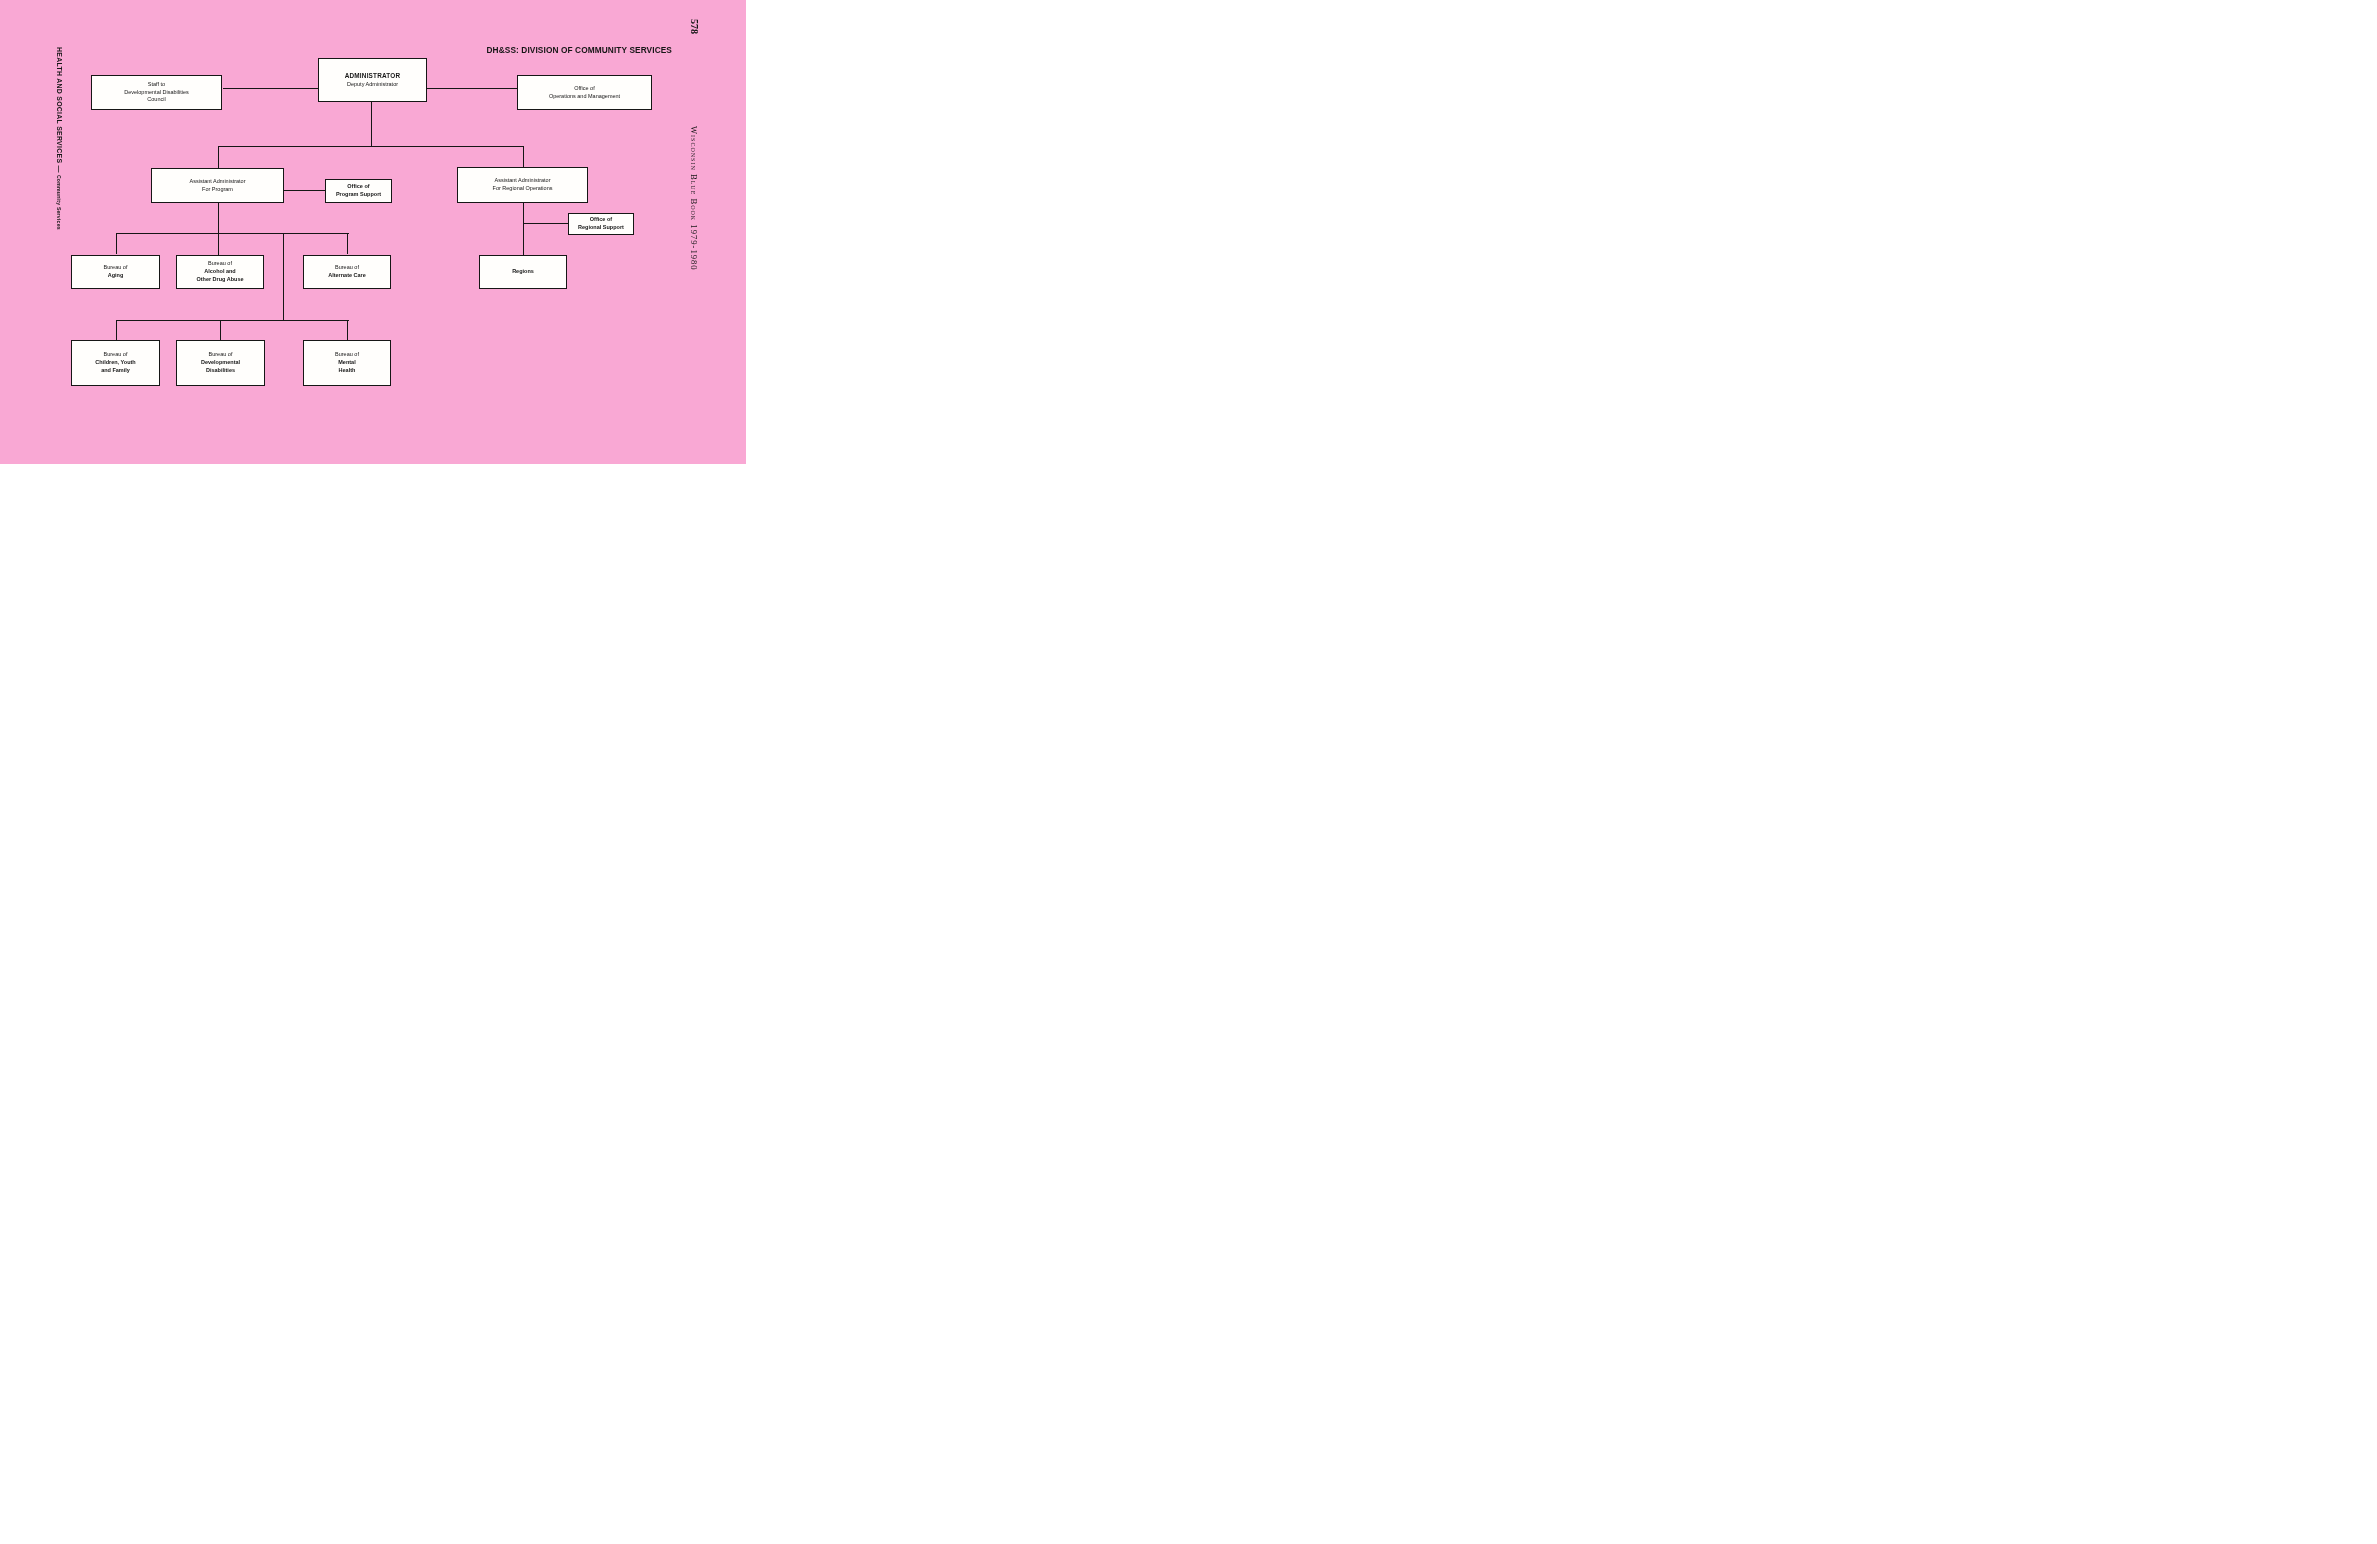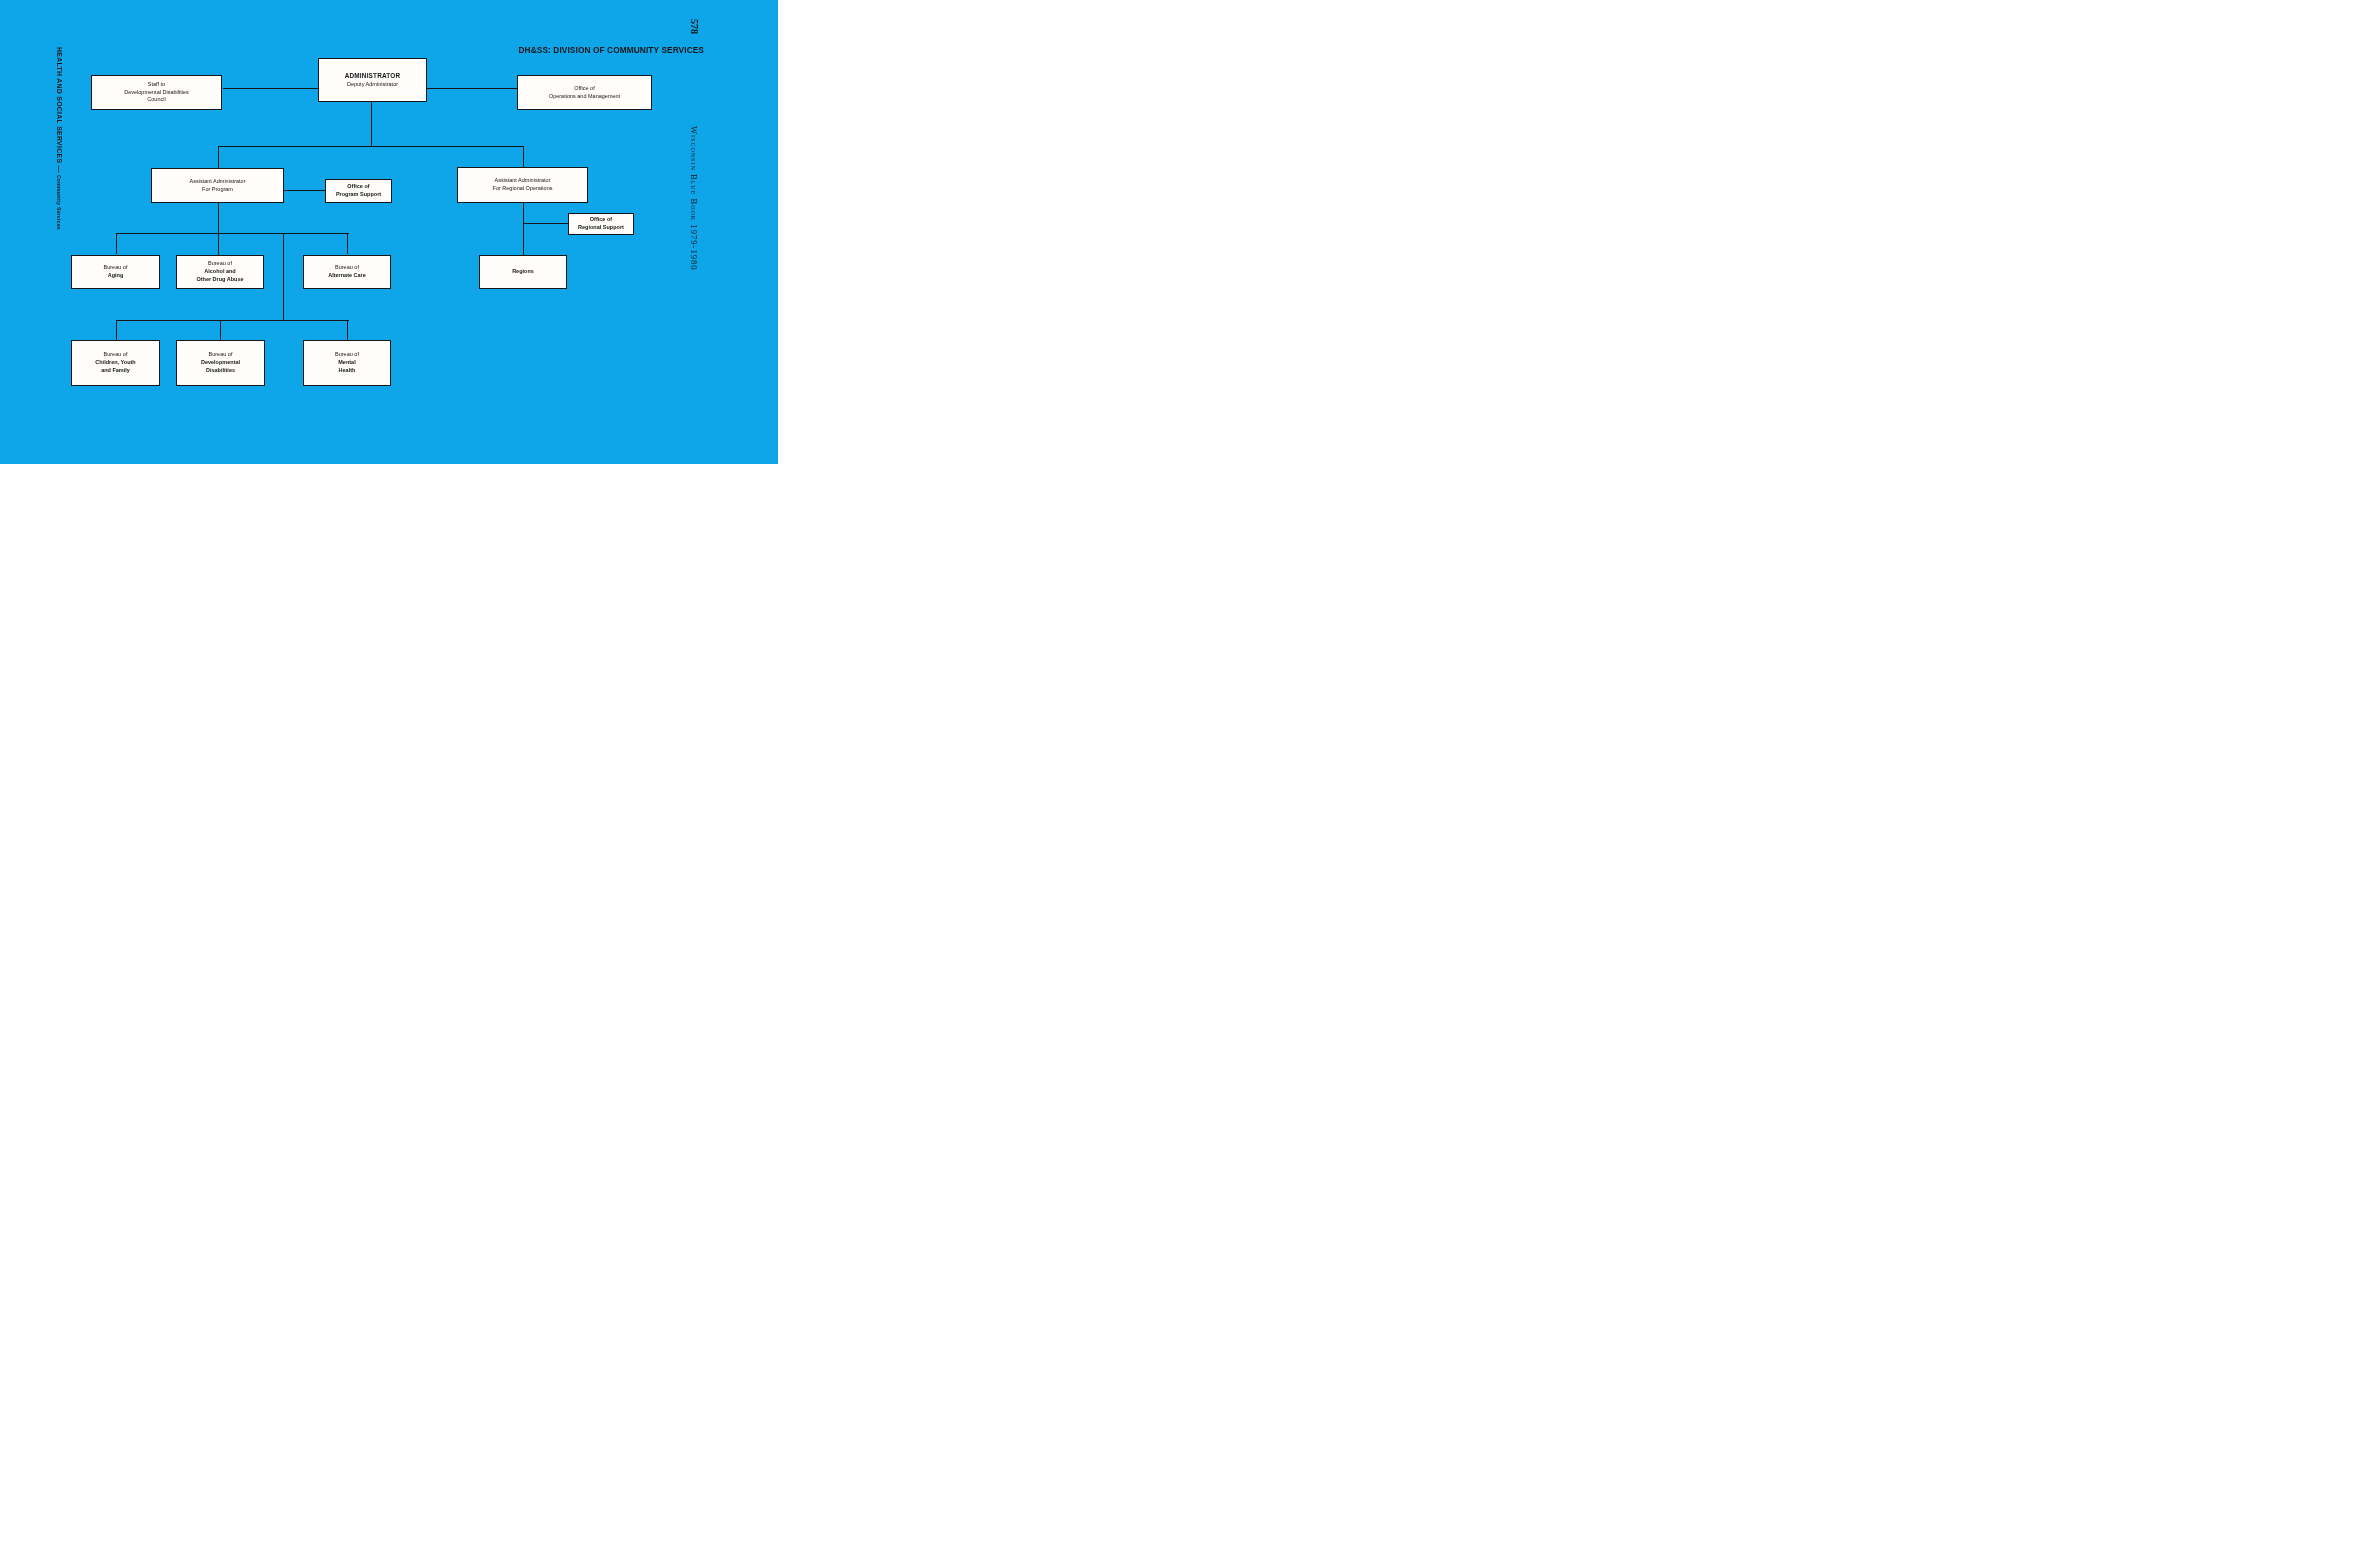--- a/index.html
+++ b/index.html
@@ -4,25 +4,24 @@
 <style>
   html, body {
     margin: 0;
     padding: 0;
     background: #ffffff;
   }
   .page {
     position: relative;
     width: 746px;
     height: 464px;
-    background: #0ea5e9;
+    background: #f9a8d4;
     font-family: "Liberation Sans", sans-serif;
     color: #161616;
     overflow: hidden;
-    padding-left: 32px;
   }
 
   
   .chart-title {
     position: absolute;
     top: 45px;
     right: 74px;
     font-size: 8.3px;
     font-weight: bold;
     letter-spacing: 0.1px;

